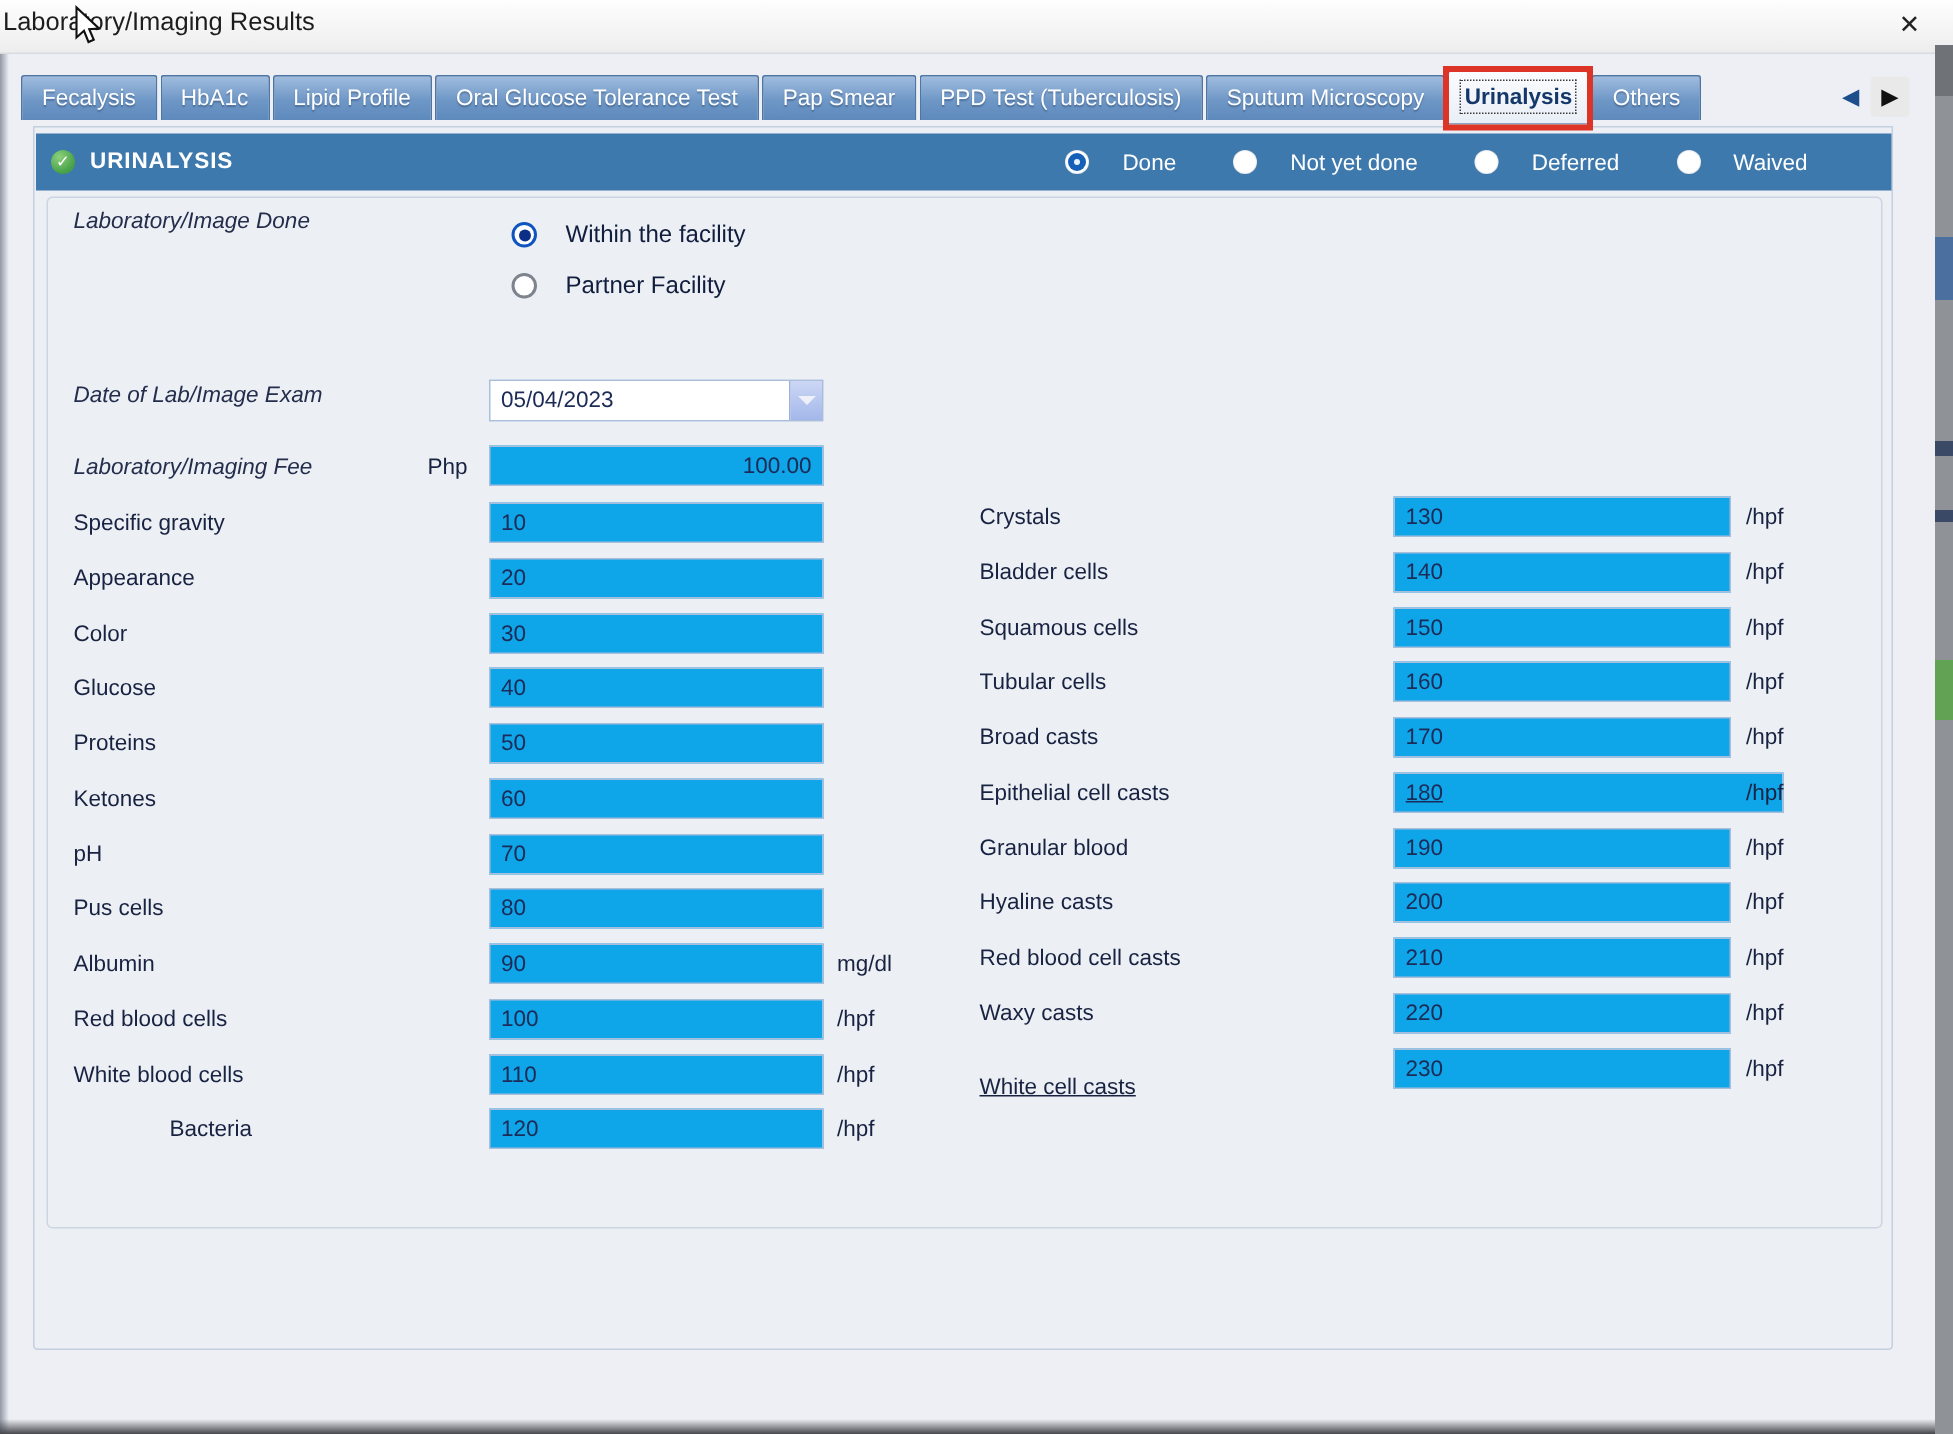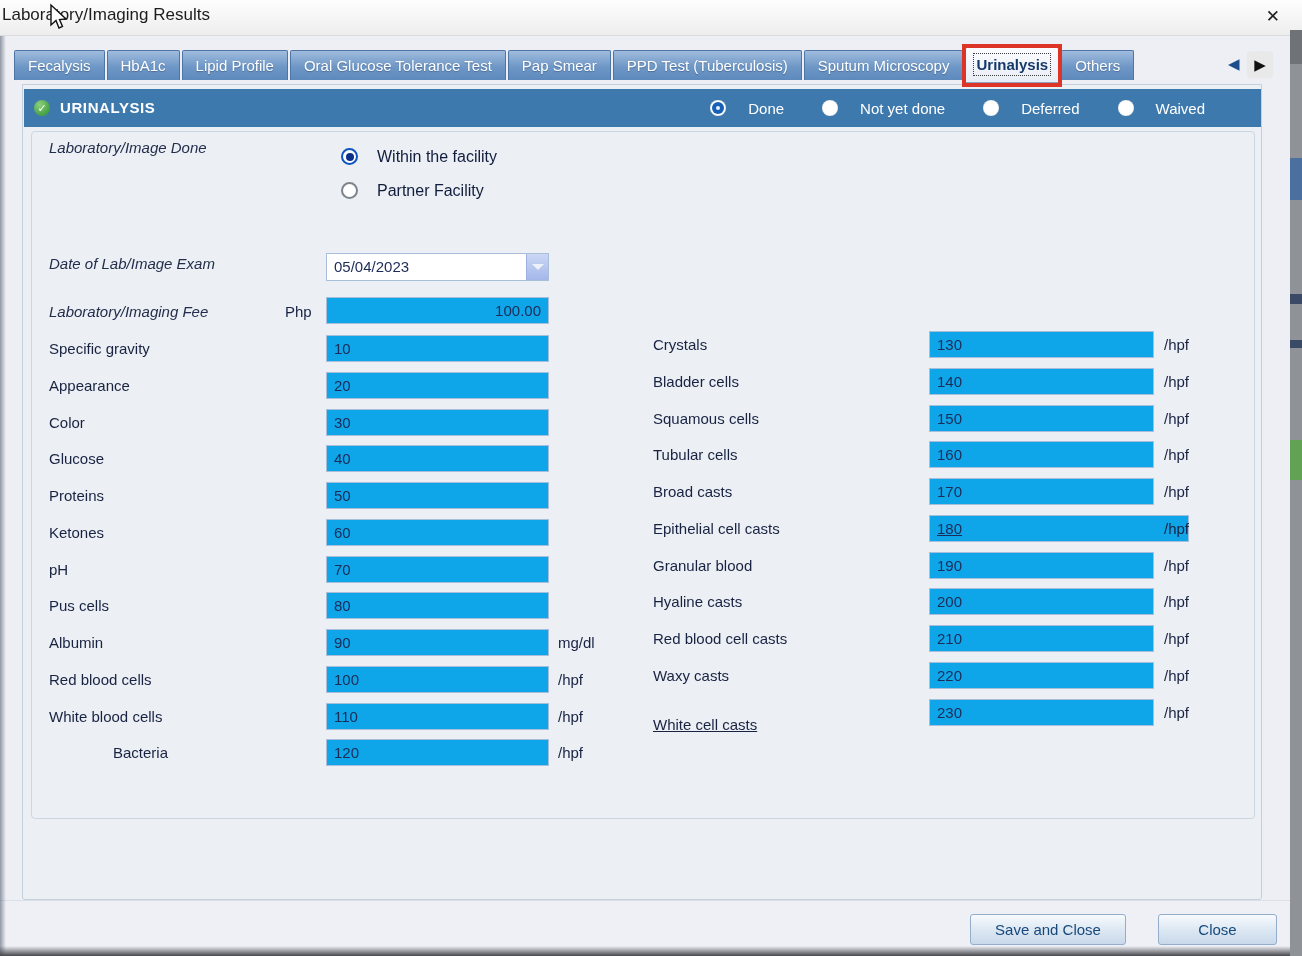--- a/index.html
+++ b/index.html
@@ -235,24 +235,20 @@
         <span class="unit" style="left: 1141px; top: 545px;">/hpf</span>
         <span class="lbl" style="left: 630px; top: 582px;">Waxy casts</span>
         <input class="txt" value="220" style="left: 906px; top: 577px; width: 225px;">
         <span class="unit" style="left: 1141px; top: 582px;">/hpf</span>
         <span class="lbl" style="left: 630px; top: 631px; text-decoration: underline;">White cell casts</span>
         <input class="txt" value="230" style="left: 906px; top: 614px; width: 225px;">
         <span class="unit" style="left: 1141px; top: 619px;">/hpf</span>
       </div>
   </div>
 
-  <div class="footer">
-    <button class="btn btn-save">Save and Close</button>
-    <button class="btn btn-close">Close</button>
-  </div>
 
   <div class="left-edge"></div>
   <div class="bottom-edge"></div>
   <div class="right-sliver">
     <div class="sliver-frag" style="top:0; height:34px; background:#6f7276;"></div>
     <div class="sliver-frag" style="top:128px; height:42px; background:#4b6f9e;"></div>
     <div class="sliver-frag" style="top:264px; height:10px; background:#3a4a66;"></div>
     <div class="sliver-frag" style="top:310px; height:8px; background:#3a4a66;"></div>
     <div class="sliver-frag" style="top:410px; height:40px; background:#62a254;"></div>
   </div>

